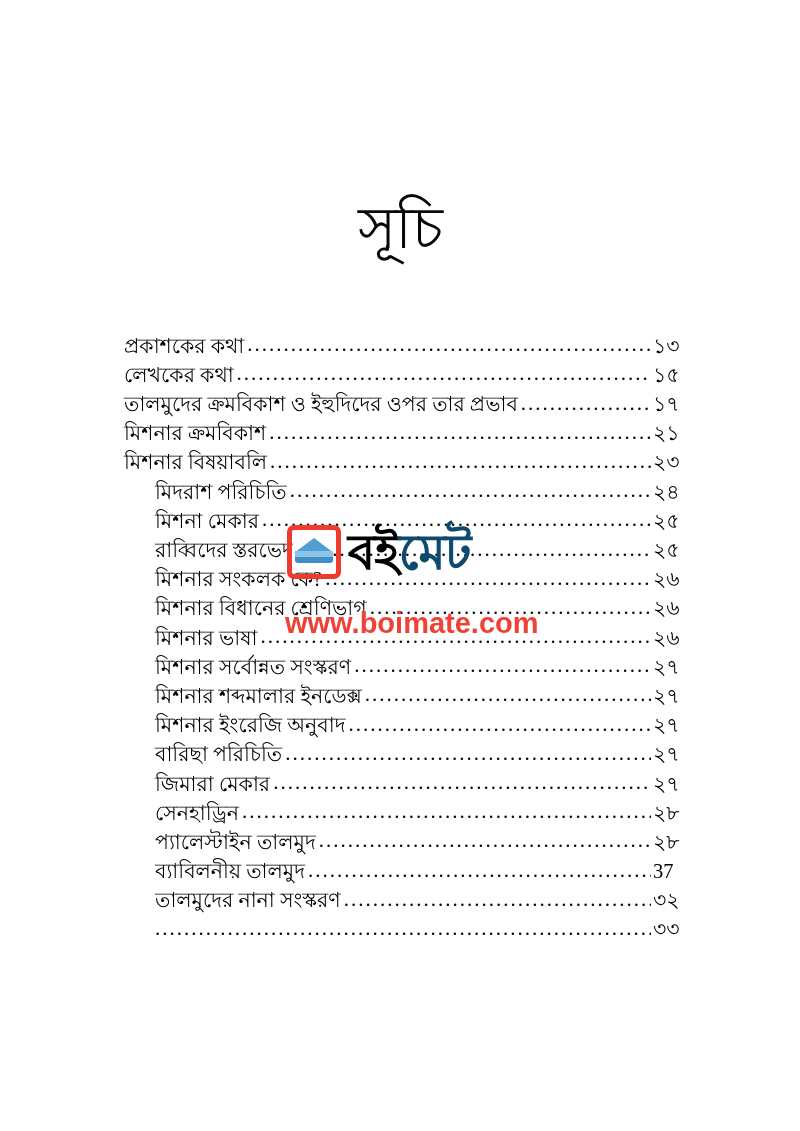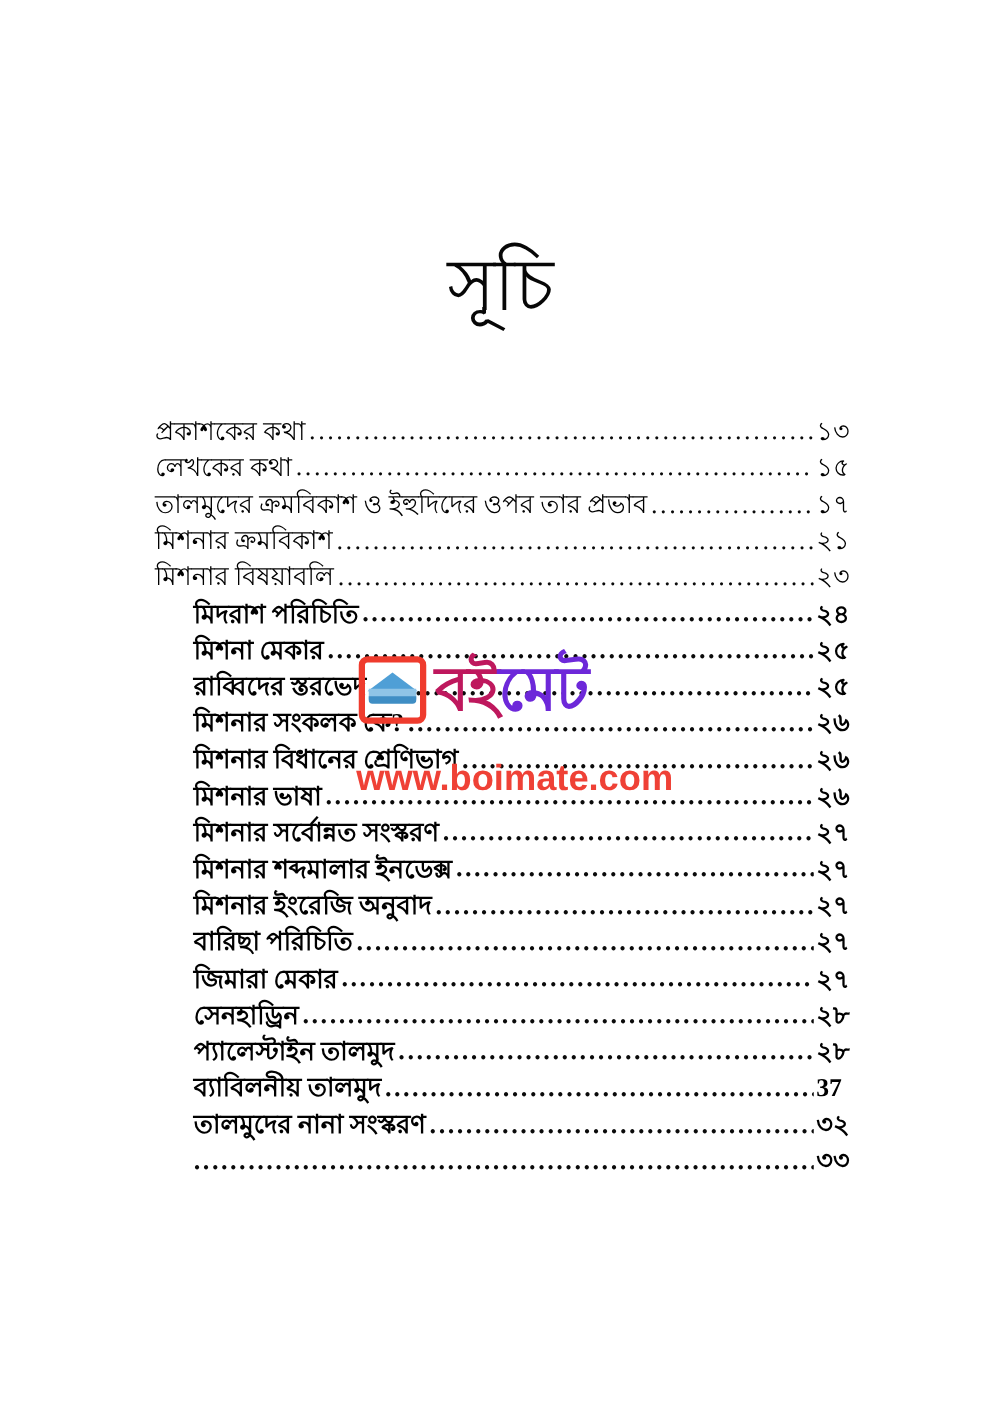--- a/index.html
+++ b/index.html
@@ -46,21 +46,21 @@
     display: flex;
     align-items: flex-end;
     height: 29.2px;
     padding-right: 113px;
     color: #000000;
     font-size: 20.5px;
     line-height: 1.0;
     white-space: nowrap;
   }
   .toc-entry.level-0 { padding-left: 124px; }
-  .toc-entry.level-1 { padding-left: 155px; font-weight: bold; }
+  .toc-entry.level-1 { padding-left: 155px; }
 
   .entry-label {
     flex: 0 0 auto;
     padding-right: 3px;
   }
   .entry-leader {
     flex: 1 1 auto;
     min-width: 10px;
     position: relative;
     height: 100%;
@@ -152,22 +152,22 @@
   #wm-wordmark {
     flex: 0 0 auto;
     margin-left: 5px;
     font-size: 49px;
     font-weight: bold;
     line-height: 1;
     letter-spacing: -1px;
     white-space: nowrap;
     font-family: "Liberation Sans", "DejaVu Sans", sans-serif;
   }
-  .wm-red  { color: #be185d; }
-  .wm-blue { color: #6d28d9; }
+  .wm-red  { color: #000000; }
+  .wm-blue { color: #0c4a6e; }
   #wm-url {
     position: absolute;
     left: 0;
     top: 64px;
     font-size: 29px;
     font-weight: bold;
     color: #ef4136;
     letter-spacing: 0px;
     white-space: nowrap;
     font-family: "Liberation Sans", "DejaVu Sans", sans-serif;

